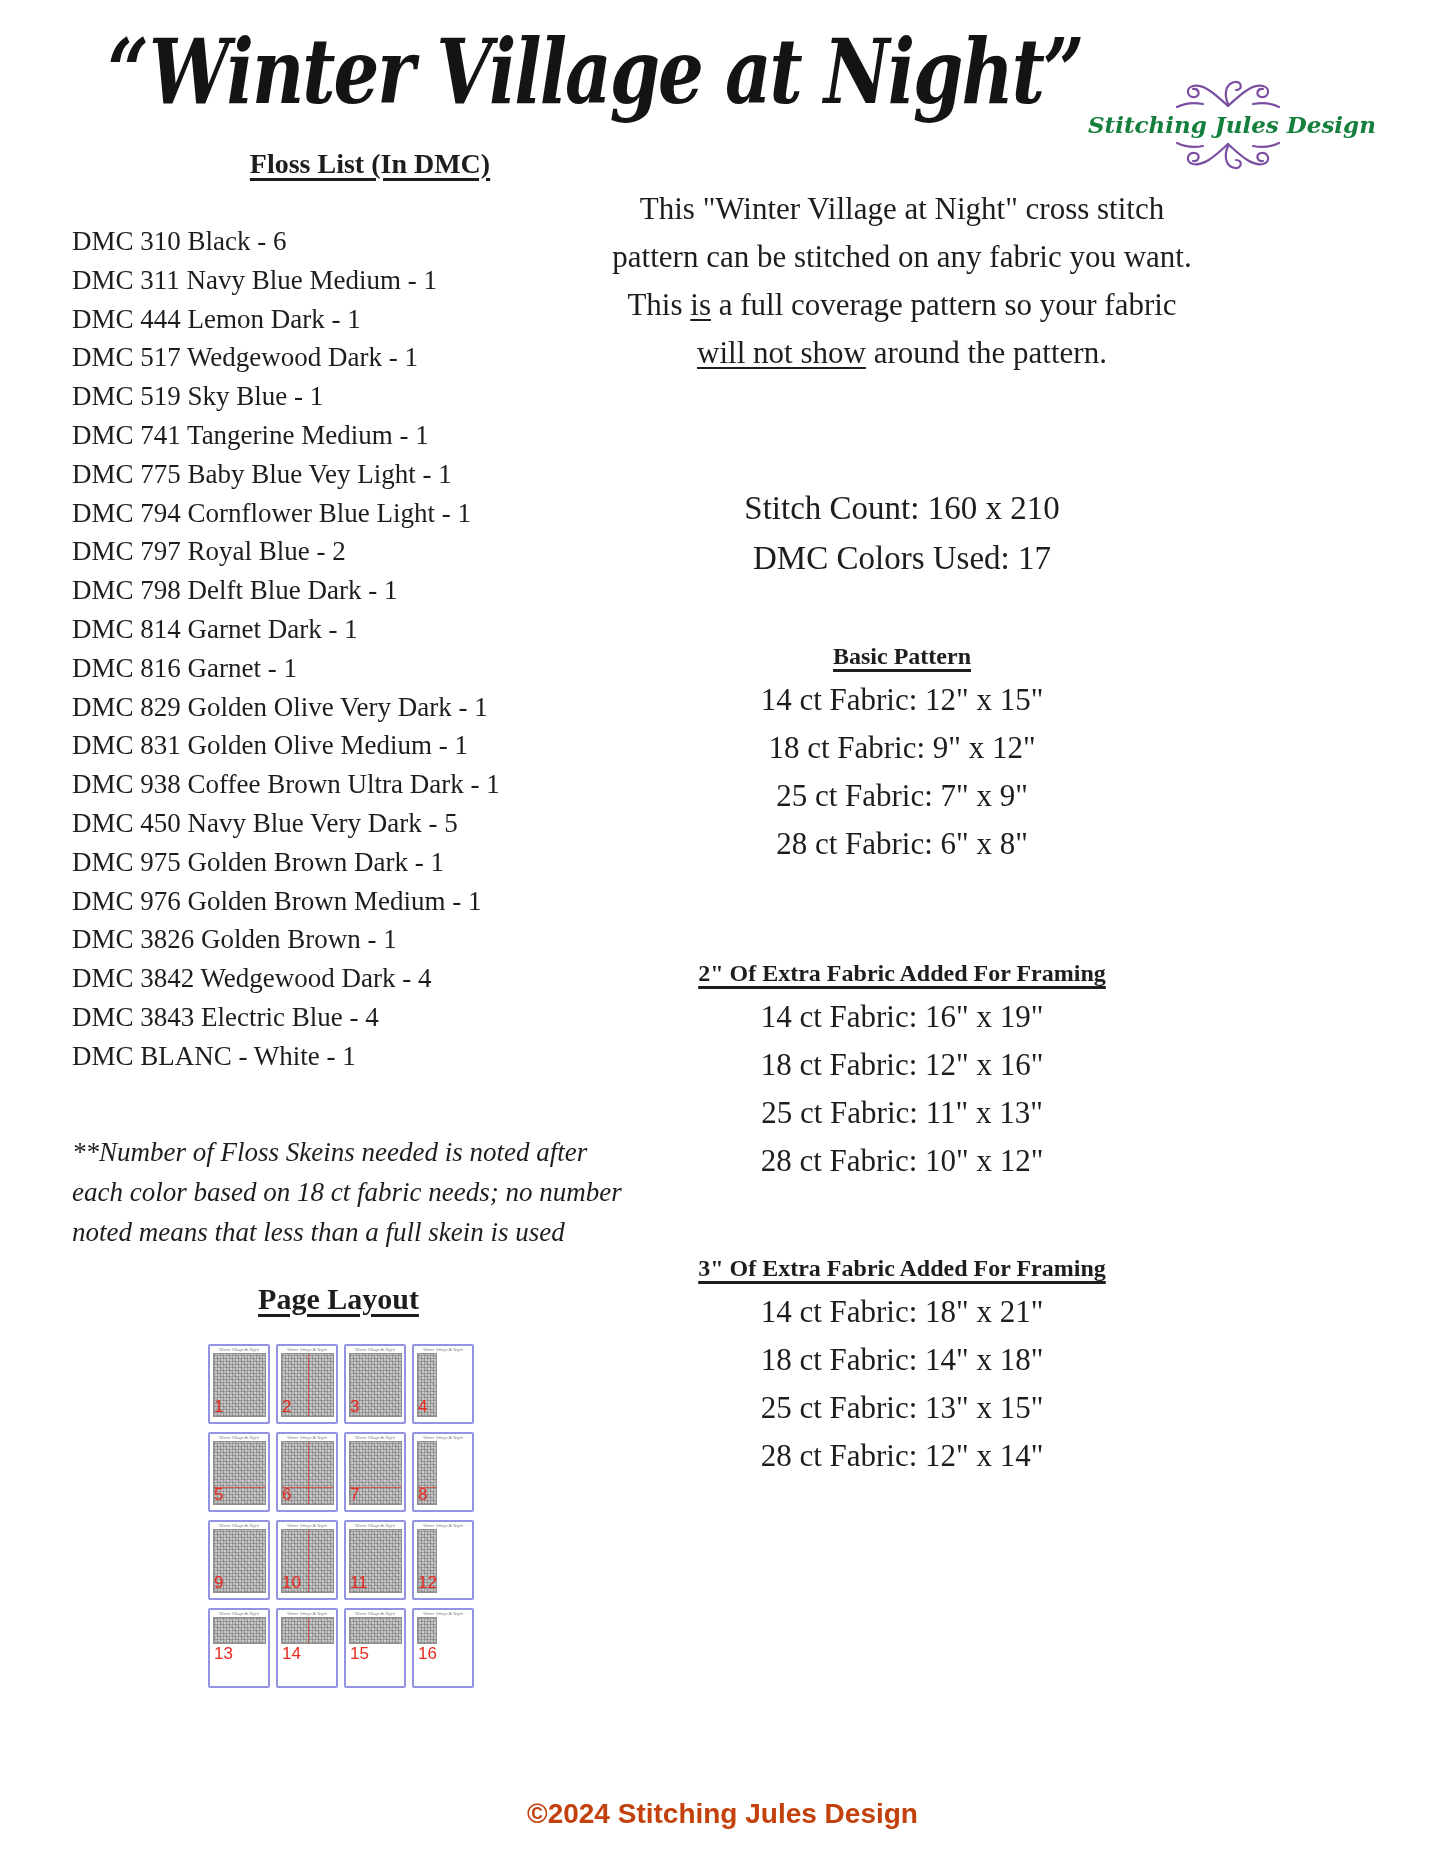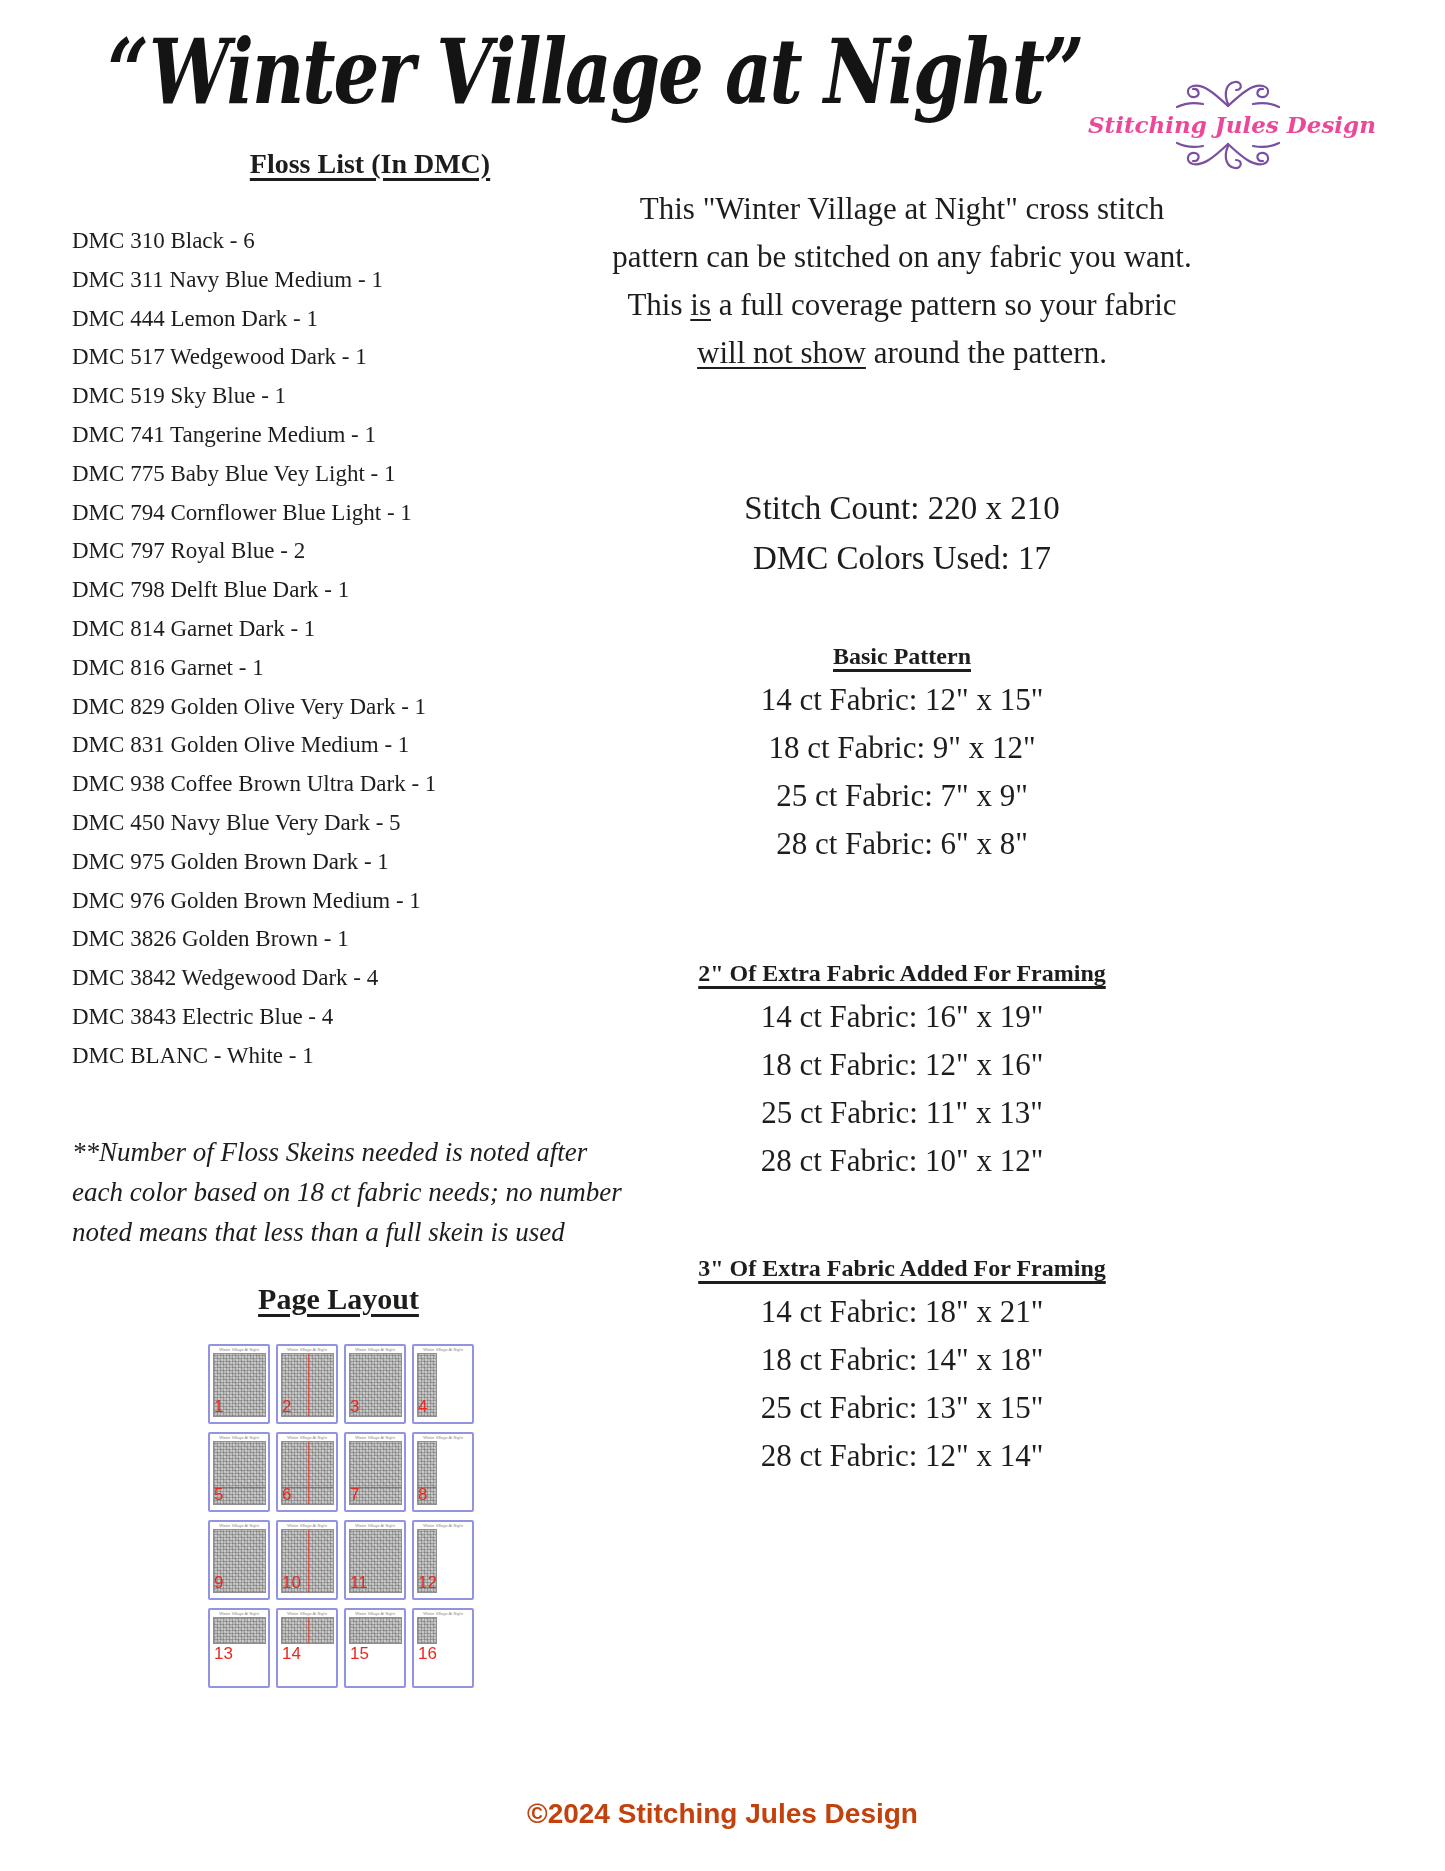--- a/index.html
+++ b/index.html
@@ -14,31 +14,31 @@
     font-family:"DejaVu Serif", serif;
     font-style:italic;font-weight:700;font-size:72px;
     letter-spacing:-2px;transform:scaleY(1.25);transform-origin:top;
     color:#141414;white-space:nowrap;
   }
   .logo{
     position:absolute;left:1088px;top:78px;width:280px;text-align:center;
   }
   .logo-text{
     font-family:"DejaVu Serif", serif;font-style:italic;font-weight:700;
-    font-size:23px;color:#ec4899;white-space:nowrap;line-height:26px;
+    font-size:23px;color:#15803d;white-space:nowrap;line-height:26px;
   }
   .flourish{display:block;margin:0 auto;}
   
   .left-col{position:absolute;left:0;top:148px;width:625px;}
   .floss-heading{
     text-align:center;padding-left:115px;
     font-weight:700;font-size:28px;
     text-decoration:underline;text-decoration-thickness:2.5px;text-underline-offset:5px;
   }
-  .floss-list{margin:42px 0 0 72px;font-size:23px;line-height:38.8px;}
+  .floss-list{margin:42px 0 0 72px;font-size:27px;line-height:38.8px;}
   .floss-item{white-space:nowrap;}
   .floss-note{
     margin:56px 0 0 72px;width:556px;
     font-style:italic;font-size:27px;line-height:40px;
   }
   .pl-heading{
     margin-top:30px;text-align:center;padding-left:52px;
     font-weight:700;font-size:30px;
     text-decoration:underline;text-decoration-thickness:2.5px;text-underline-offset:5px;
   }
@@ -248,21 +248,21 @@
         <div class="thumb-title">Winter Village At Night</div>
         <div class="pattern strip short"></div>
         <div class="thumb-num short">16</div>
       </div>
     </div>
 </div>
 
 <div class="right-col">
   <div class="description"><span>This "Winter Village at Night" cross stitch pattern can be stitched on any fabric you want. This </span><span class="u">is</span><span> a full coverage  pattern  so your fabric </span><span class="u">will not show</span><span> around the pattern.</span></div>
   <div class="stats">
-    <div>Stitch Count:  220 x 210</div>
+    <div>Stitch Count:  160 x 210</div>
     <div>DMC Colors Used:  17</div>
   </div>
   <div class="section basic">
     <div class="section-heading">Basic Pattern</div>
     <div class="section-rows">
         <div>14 ct Fabric: 12" x 15"</div>
         <div>18 ct Fabric: 9" x 12"</div>
         <div>25 ct Fabric: 7" x 9"</div>
         <div>28 ct Fabric: 6" x 8"</div>
       </div>

